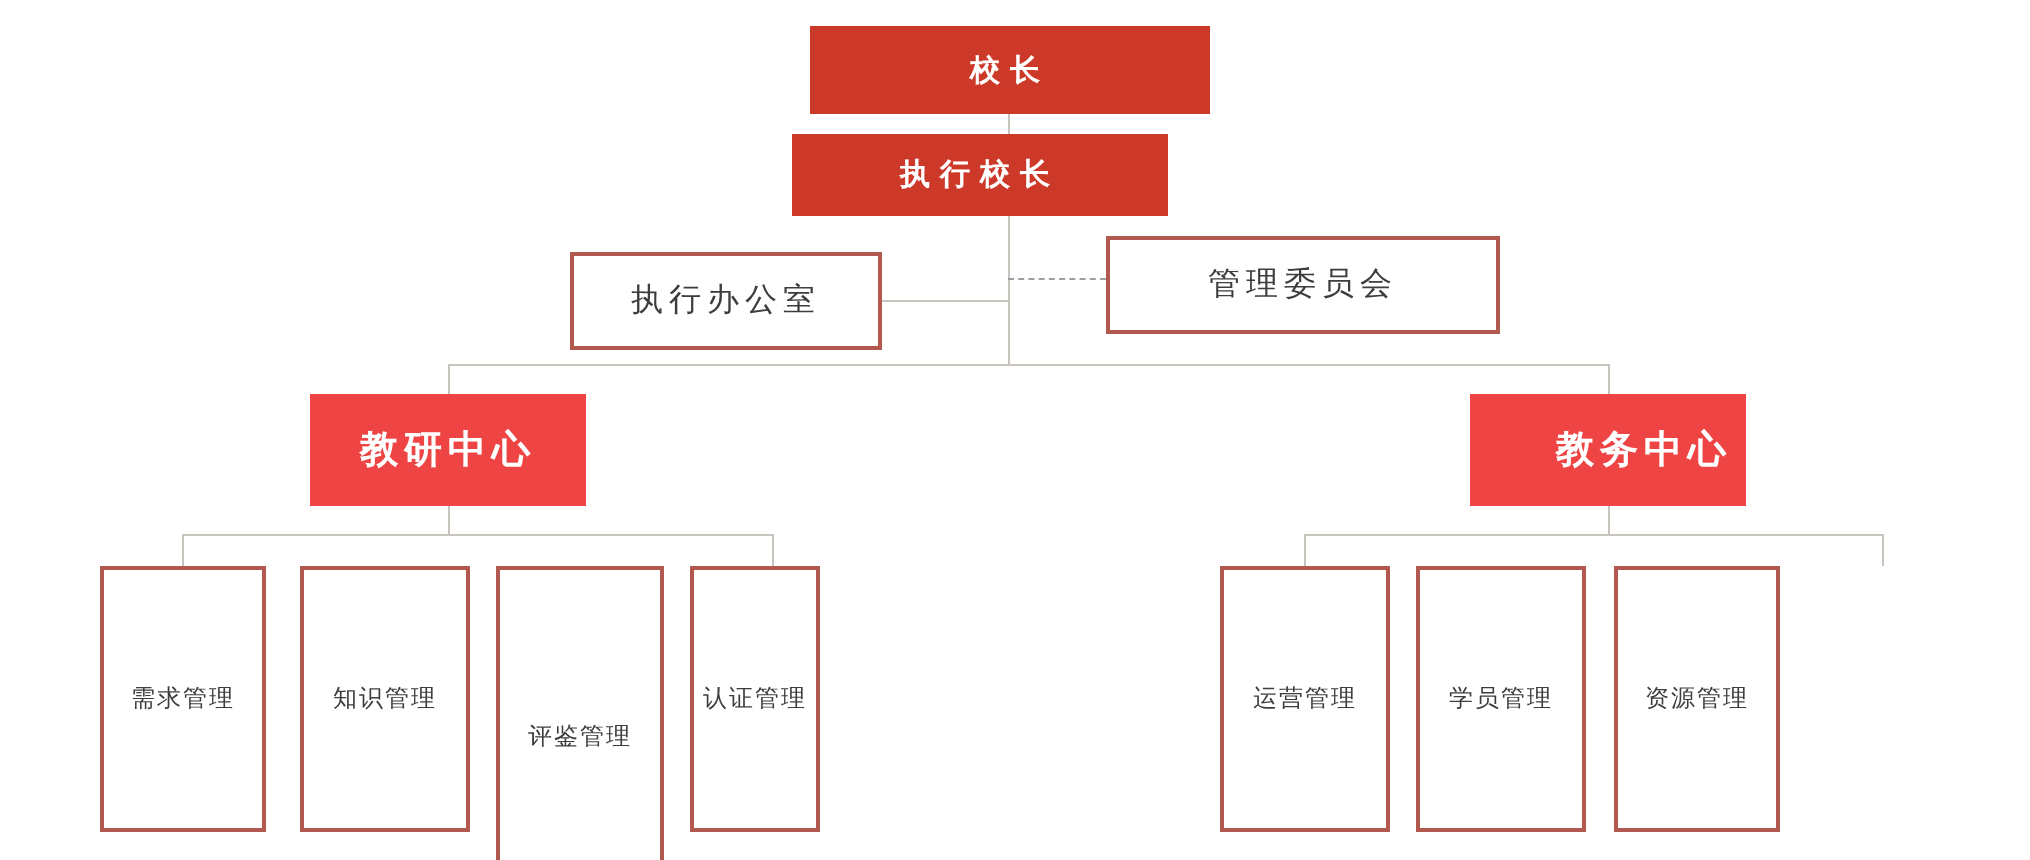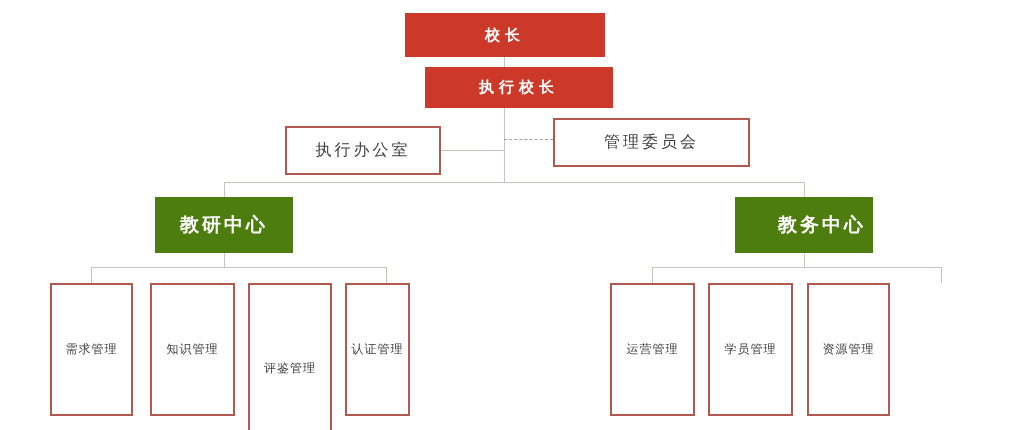--- a/index.html
+++ b/index.html
@@ -3,21 +3,21 @@
 <meta charset="utf-8">
 <style>
   html,body{margin:0;padding:0;background:#ffffff;}
   .canvas{
     position:relative;width:1015px;height:430px;background:#ffffff;overflow:hidden;
     font-family:"Liberation Serif","DejaVu Serif",serif;
   }
   .node{position:absolute;display:flex;align-items:center;justify-content:center;
     box-sizing:border-box;text-align:center;}
   .fill-bright{background:#cd3928;color:#ffffff;font-weight:700;font-size:15px;letter-spacing:5px;}
-  .fill-dark{background:#4d7c0f;color:#ffffff;font-weight:700;font-size:19px;letter-spacing:3px;}
+  .fill-dark{background:#ef4444;color:#ffffff;font-weight:700;font-size:19px;letter-spacing:3px;}
   .outline{background:#ffffff;border:2px solid #b2594f;color:#3d3d3d;font-size:16px;letter-spacing:3px;}
   .vchild{background:#ffffff;border:2px solid #b2594f;color:#3d3d3d;font-size:12px;letter-spacing:1px;}
   .line{position:absolute;background:#c8c3bc;}
   .vline{width:1px;}
   .hline{height:1px;}
   .dashline{position:absolute;height:0;border-top:1px dashed #9e9e9e;background:none;}
   .label{pointer-events:none;font-family:Liberation Mono, monospace;}
 </style>
 </head>
 <body>
@@ -39,21 +39,21 @@
 
   <div class="line vline" style="left:804px;top:253px;height:14px;"></div>
   <div class="line hline" style="left:652px;top:267px;width:289px;"></div>
   <div class="line vline" style="left:652px;top:267px;height:16px;"></div>
   <div class="line vline" style="left:941px;top:267px;height:16px;"></div>
 
   <div class="node fill-bright" style="left:405px;top:13px;width:200px;height:44px;">
     <span class="label">校长</span>
   </div>
 
-  <div class="node fill-bright" style="left:425px;top:67px;width:188px;height:41px;">
+  <div class="node fill-bright" style="left:396px;top:67px;width:188px;height:41px;">
     <span class="label">执行校长</span>
   </div>
 
   <div class="node outline" style="left:285px;top:126px;width:156px;height:49px;">
     <span class="label">执行办公室</span>
   </div>
 
   <div class="node outline" style="left:553px;top:118px;width:197px;height:49px;">
     <span class="label">管理委员会</span>
   </div>

